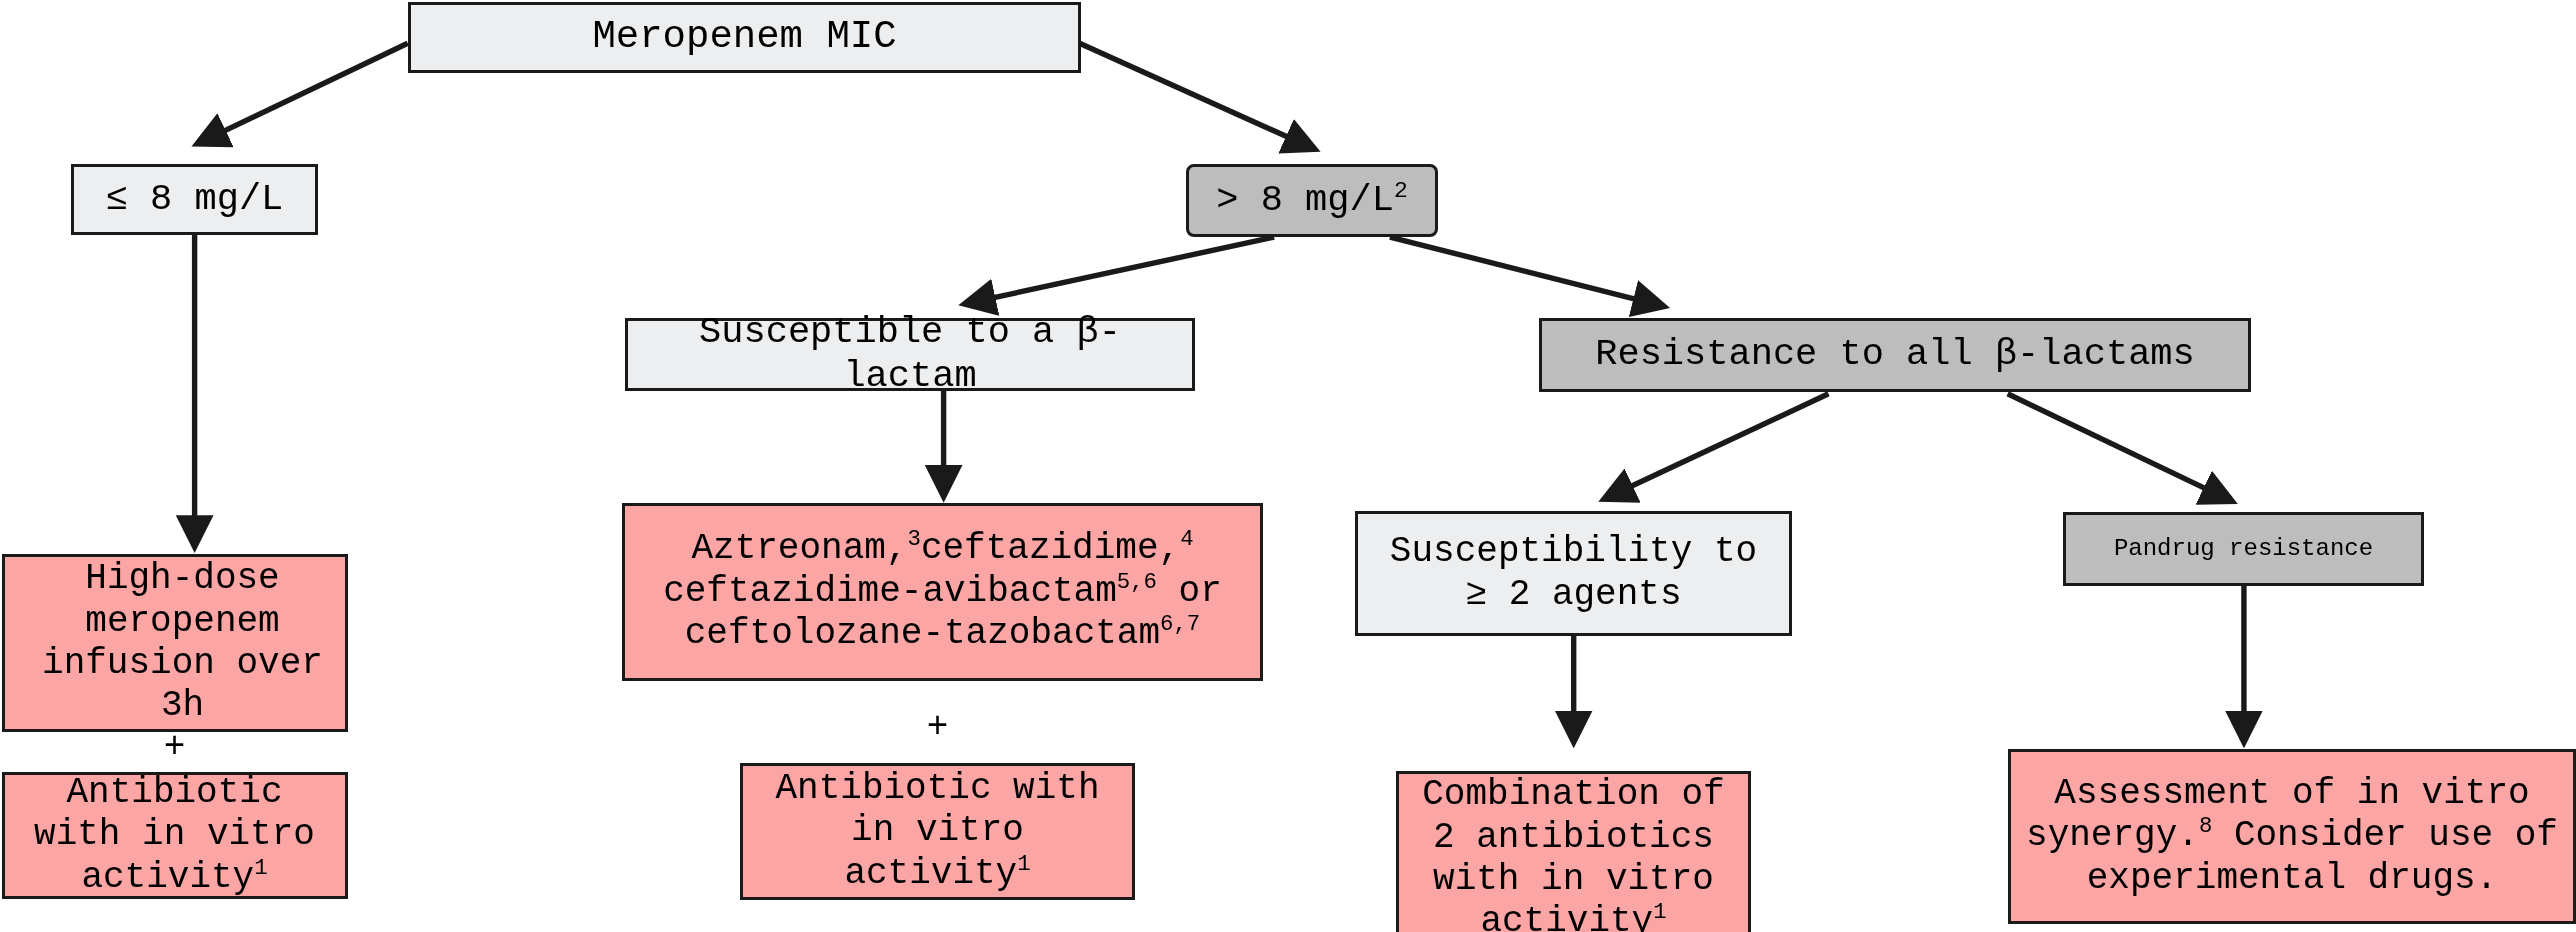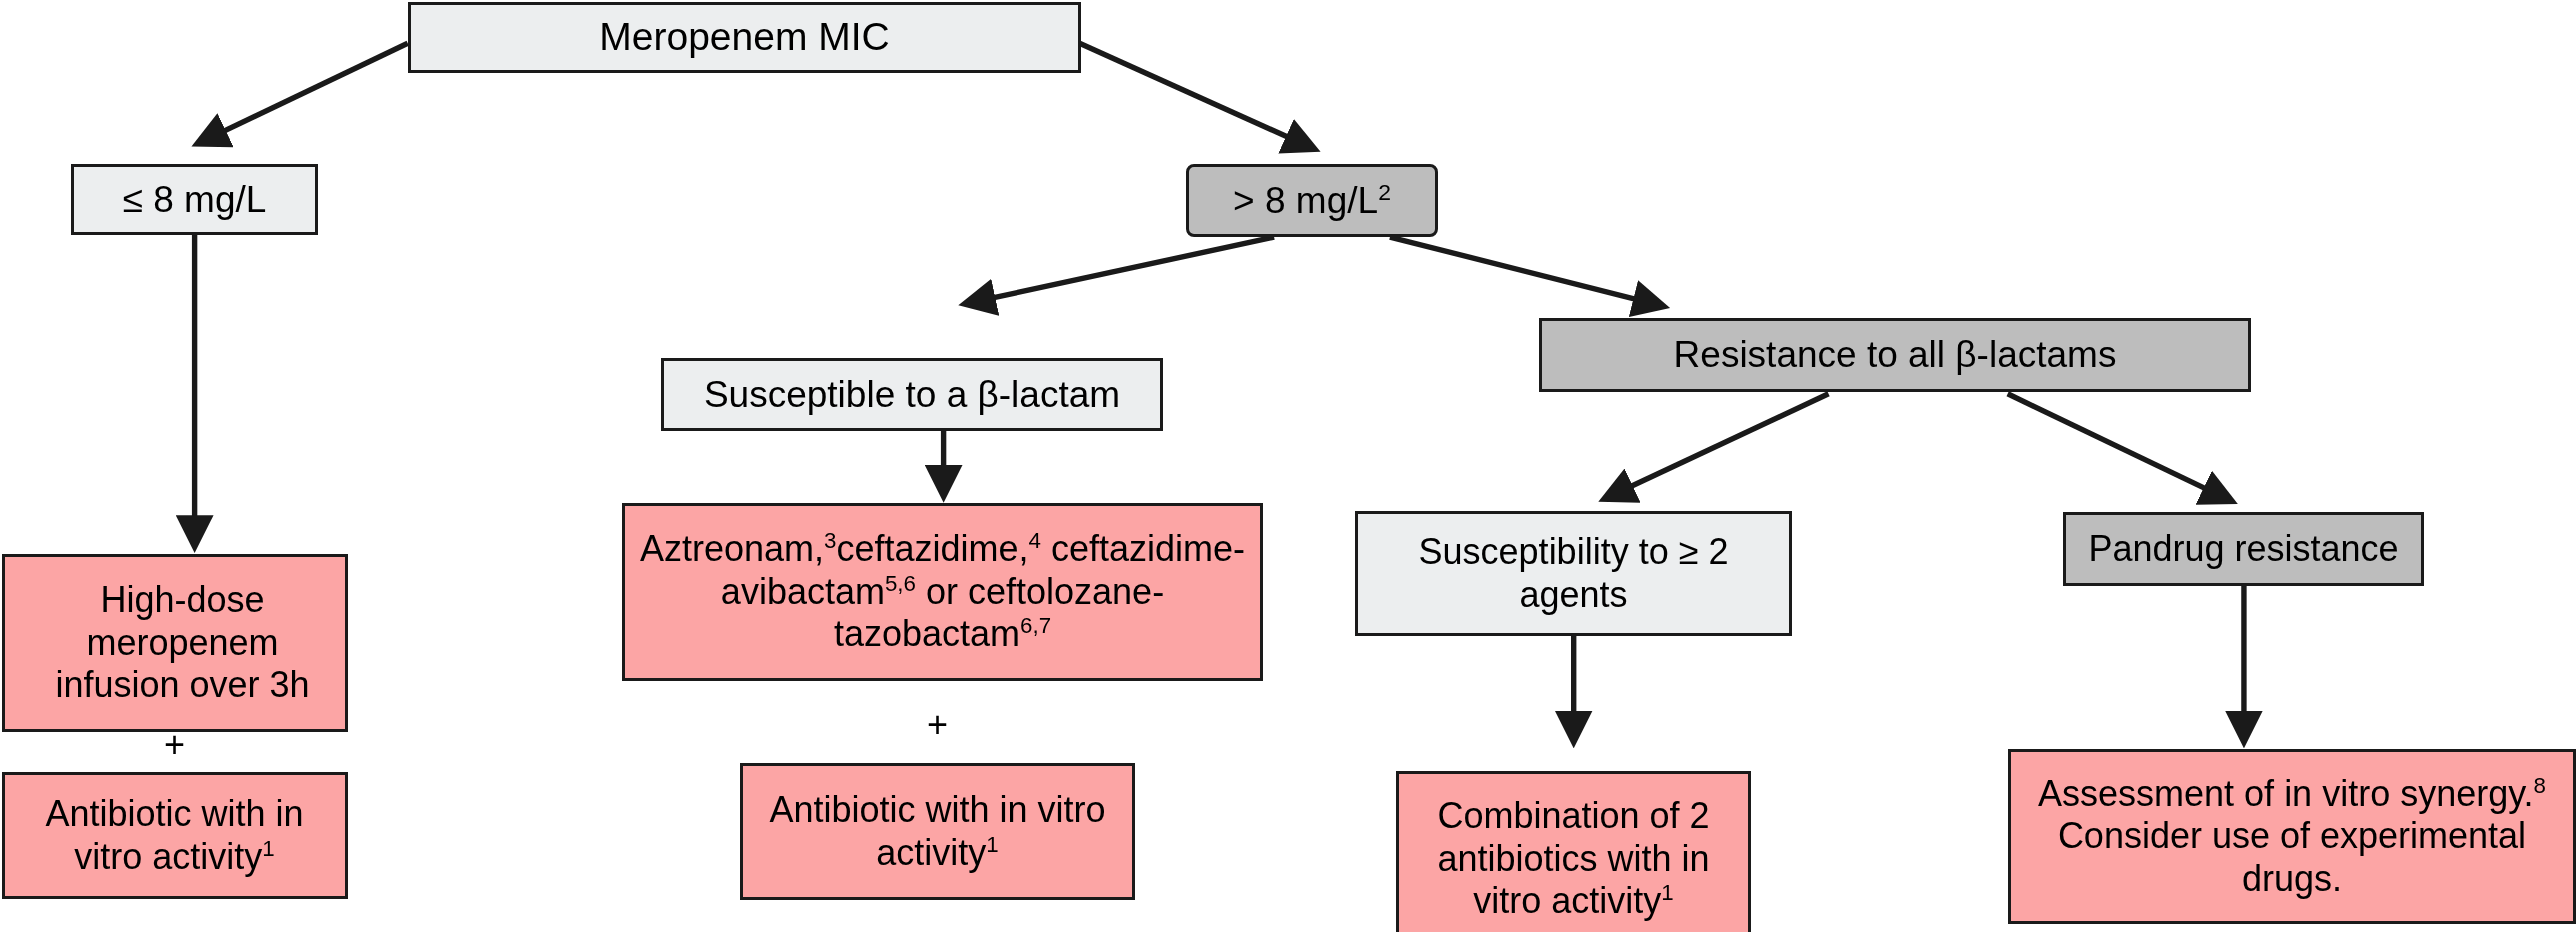--- a/index.html
+++ b/index.html
@@ -24,21 +24,21 @@
   .node {
     position: absolute;
     box-sizing: border-box;
     border: 3.9px solid #1a1a1a;
     display: flex;
     align-items: center;
     justify-content: center;
     text-align: center;
     color: #000000;
     line-height: 1.18;
-    font-family: Liberation Sans, sans-serif;
+    font-family: Liberation Mono, monospace;
   }
   .fill-white { background: #fca5a5; }
   .fill-light { background: #eceeef; }
   .fill-dark  { background: #bdbdbd; }
 
   .node .txt {
     padding: 0 10.8px;
     width: 100%;
   }
   sup {
@@ -91,21 +91,21 @@
 </div>
 
 <div class="node fill-light" style="left:71px; top:164px; width:247px; height:71px; font-size:37px;">
   <span class="txt">≤ 8 mg/L</span>
 </div>
 
 <div class="node fill-dark" style="left:1186px; top:164px; width:252px; height:73px; font-size:37px;border-radius:8px;">
   <span class="txt"><span>&gt; 8 mg/L</span><sup>2</sup></span>
 </div>
 
-<div class="node fill-light" style="left:661px; top:318px; width:502px; height:73px; font-size:37px;margin-top:40px;">
+<div class="node fill-light" style="left:625px; top:318px; width:570px; height:73px; font-size:37px;">
   <span class="txt">Susceptible to a β-lactam</span>
 </div>
 
 <div class="node fill-dark" style="left:1539px; top:318px; width:712px; height:74px; font-size:37px;">
   <span class="txt">Resistance to all β-lactams</span>
 </div>
 
 <div class="node fill-white" style="left:1.5px; top:554px; width:346px; height:178px; font-size:36px;padding-left:16px;">
   <span class="txt">High-dose meropenem infusion over 3h</span>
 </div>
@@ -131,20 +131,20 @@
 </div>
 
 <div class="node fill-light" style="left:1355px; top:511px; width:437px; height:125px; font-size:36px;justify-content:flex-end;">
   <span class="txt">Susceptibility to ≥ 2 agents</span>
 </div>
 
 <div class="node fill-white" style="left:1396px; top:771px; width:355px; height:176px; font-size:36px;">
   <span class="txt"><span>Combination of 2 antibiotics with in vitro activity</span><sup>1</sup></span>
 </div>
 
-<div class="node fill-dark" style="left:2063px; top:512px; width:361px; height:74px; font-size:36px;">
+<div class="node fill-dark" style="left:2063px; top:512px; width:361px; height:74px; font-size:24px;">
   <span class="txt">Pandrug resistance</span>
 </div>
 
 <div class="node fill-white" style="left:2008px; top:749px; width:568px; height:175px; font-size:36px;">
   <span class="txt"><span>Assessment of in vitro synergy.</span><sup>8</sup><span> Consider use of experimental drugs.</span></span>
 </div>
 
 
 </body></html>

